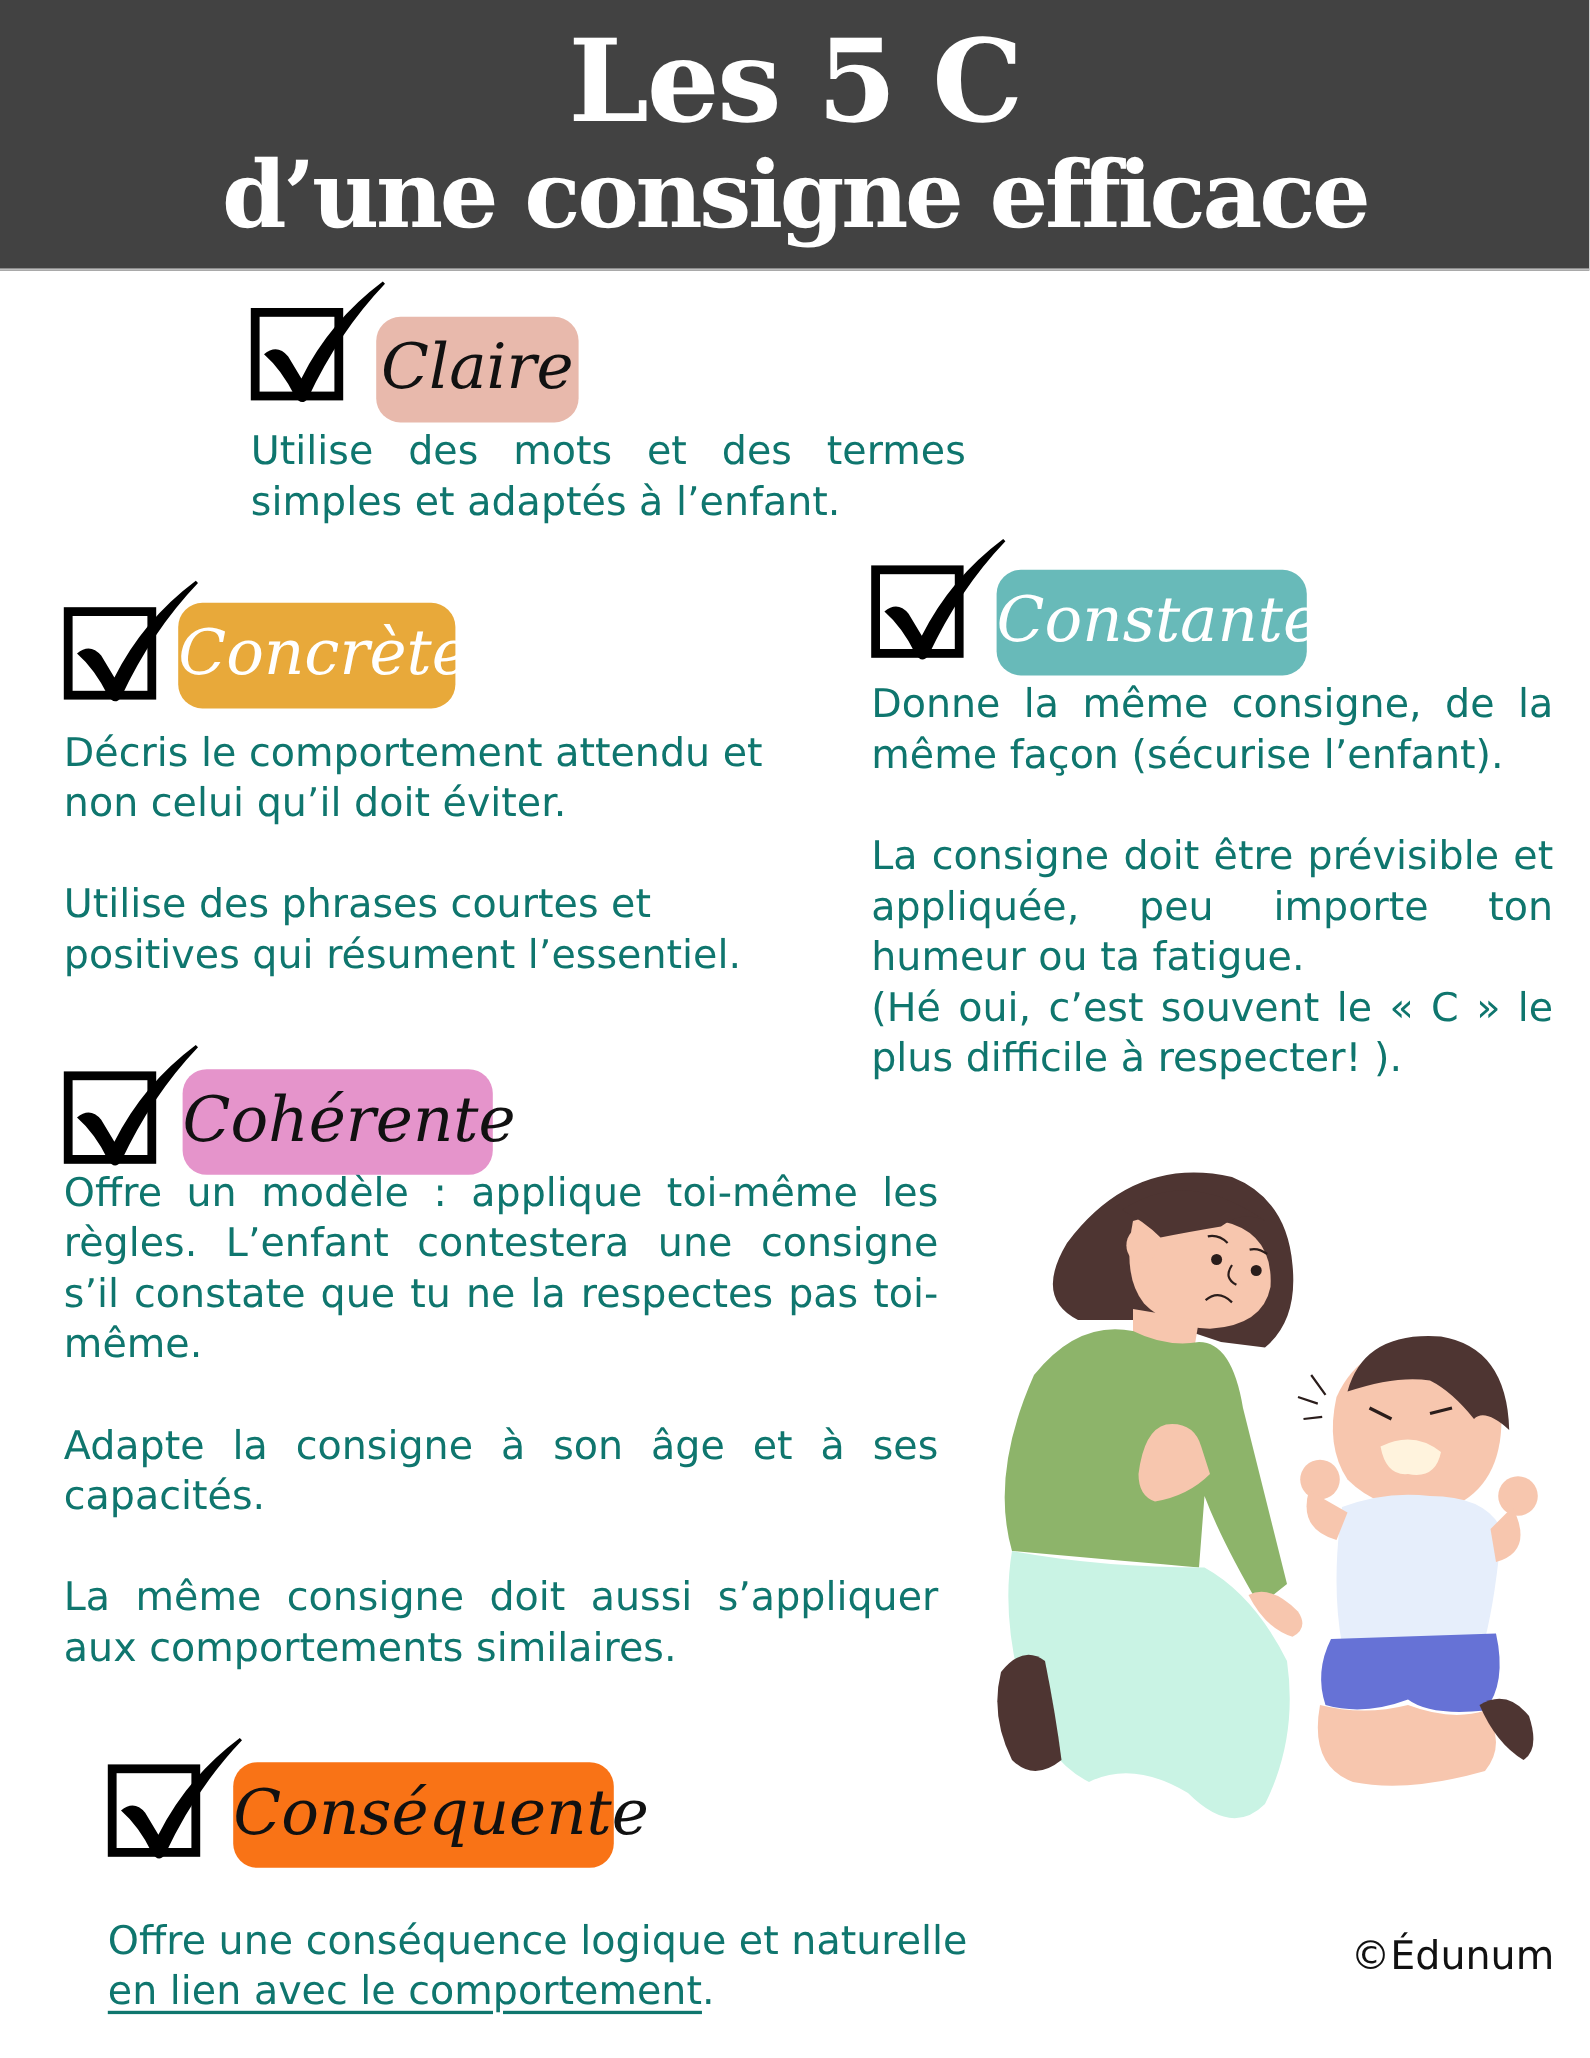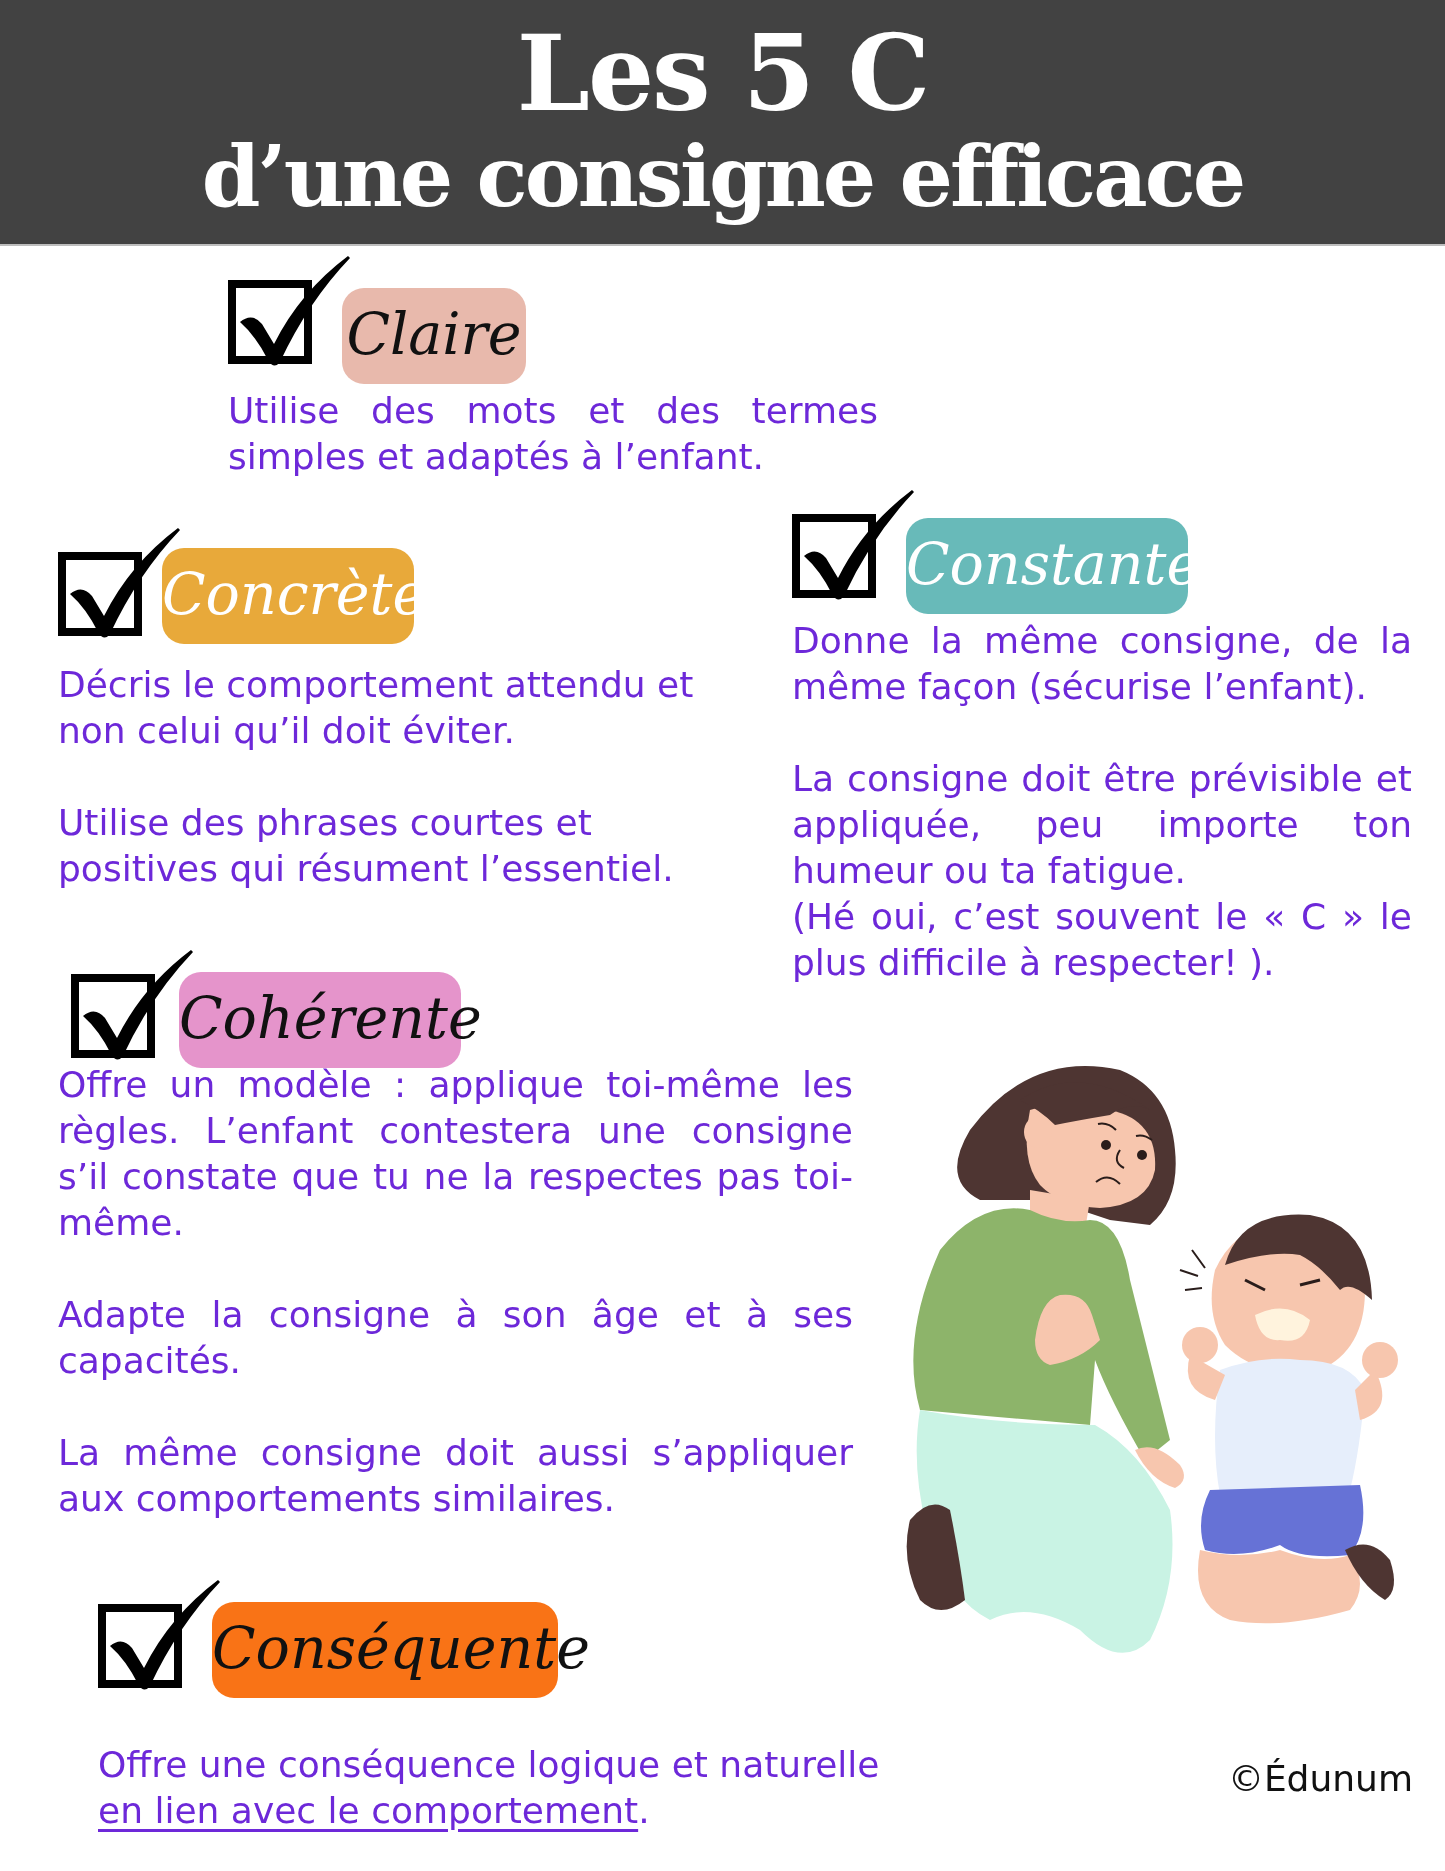--- a/index.html
+++ b/index.html
@@ -30,21 +30,21 @@
   }
   .checkmark { position: absolute; left: -6px; top: -36px; width: 130px; height: 120px; overflow: visible; }
   .pill {
     position: absolute; height: 96px; border-radius: 22px;
     font-family: "DejaVu Serif", serif; font-style: italic;
     font-size: 57px; line-height: 92px; text-align: center;
     letter-spacing: 0px;
   }
   .body-text {
     font-family: "DejaVu Sans", sans-serif; font-size: 36px; line-height: 46px;
-    color: #6d28d9; text-align: justify;
+    color: #0f766e; text-align: justify;
   }
   .body-text p + p { margin-top: 46px; }
   .left-align { text-align: left; }
   .underline { text-decoration: underline; text-underline-offset: 6px; text-decoration-thickness: 3px; }
 
   .illustration { position: absolute; left: 880px; top: 1040px; width: 565px; height: 640px; }
   .copyright {
     position: absolute; right: 32px; top: 1758px;
     font-family: "DejaVu Sans", sans-serif; font-size: 36px; color: #111;
   }
@@ -96,21 +96,21 @@
     <div class="pill" style="left:114px; top:12px; width:282px; background:#68BAB9; color:#fff;">Constante</div>
   </div>
   <div class="body-text" style="width:620px;">
     <p>Donne la même consigne, de la même façon (sécurise l’enfant).</p>
     <p>La consigne doit être prévisible et appliquée, peu importe ton humeur ou ta fatigue.</p>
     <p style="margin-top:0;">(Hé oui, c’est souvent le « C » le plus difficile à respecter! ).</p>
   </div>
 </div>
 
 <div class="section" style="left:58px; top:962px; width:795px;">
-  <div class="head-row" style="height:100px;margin-left:13px;">
+  <div class="head-row" style="height:100px;">
     <div class="checkbox" style="left:0; top:12px;">
       <svg class="checkmark" viewBox="0 0 130 120">
         <path d="M10 70 Q22 60 32 72 L44 92 Q70 40 118 4 L120 6 Q78 50 50 110 Q44 118 38 108 Q26 84 10 70 Z" fill="#000"></path>
       </svg>
     </div>
     <div class="pill" style="left:108px; top:10px; width:282px; background:#E594CB; color:#111;">Cohérente</div>
   </div>
   <div class="body-text" style="width:795px;">
     <p>Offre un modèle : applique toi-même les règles. L’enfant contestera une consigne s’il constate que tu ne la respectes pas toi-même.</p>
     <p>Adapte la consigne à son âge et à ses capacités.</p>

